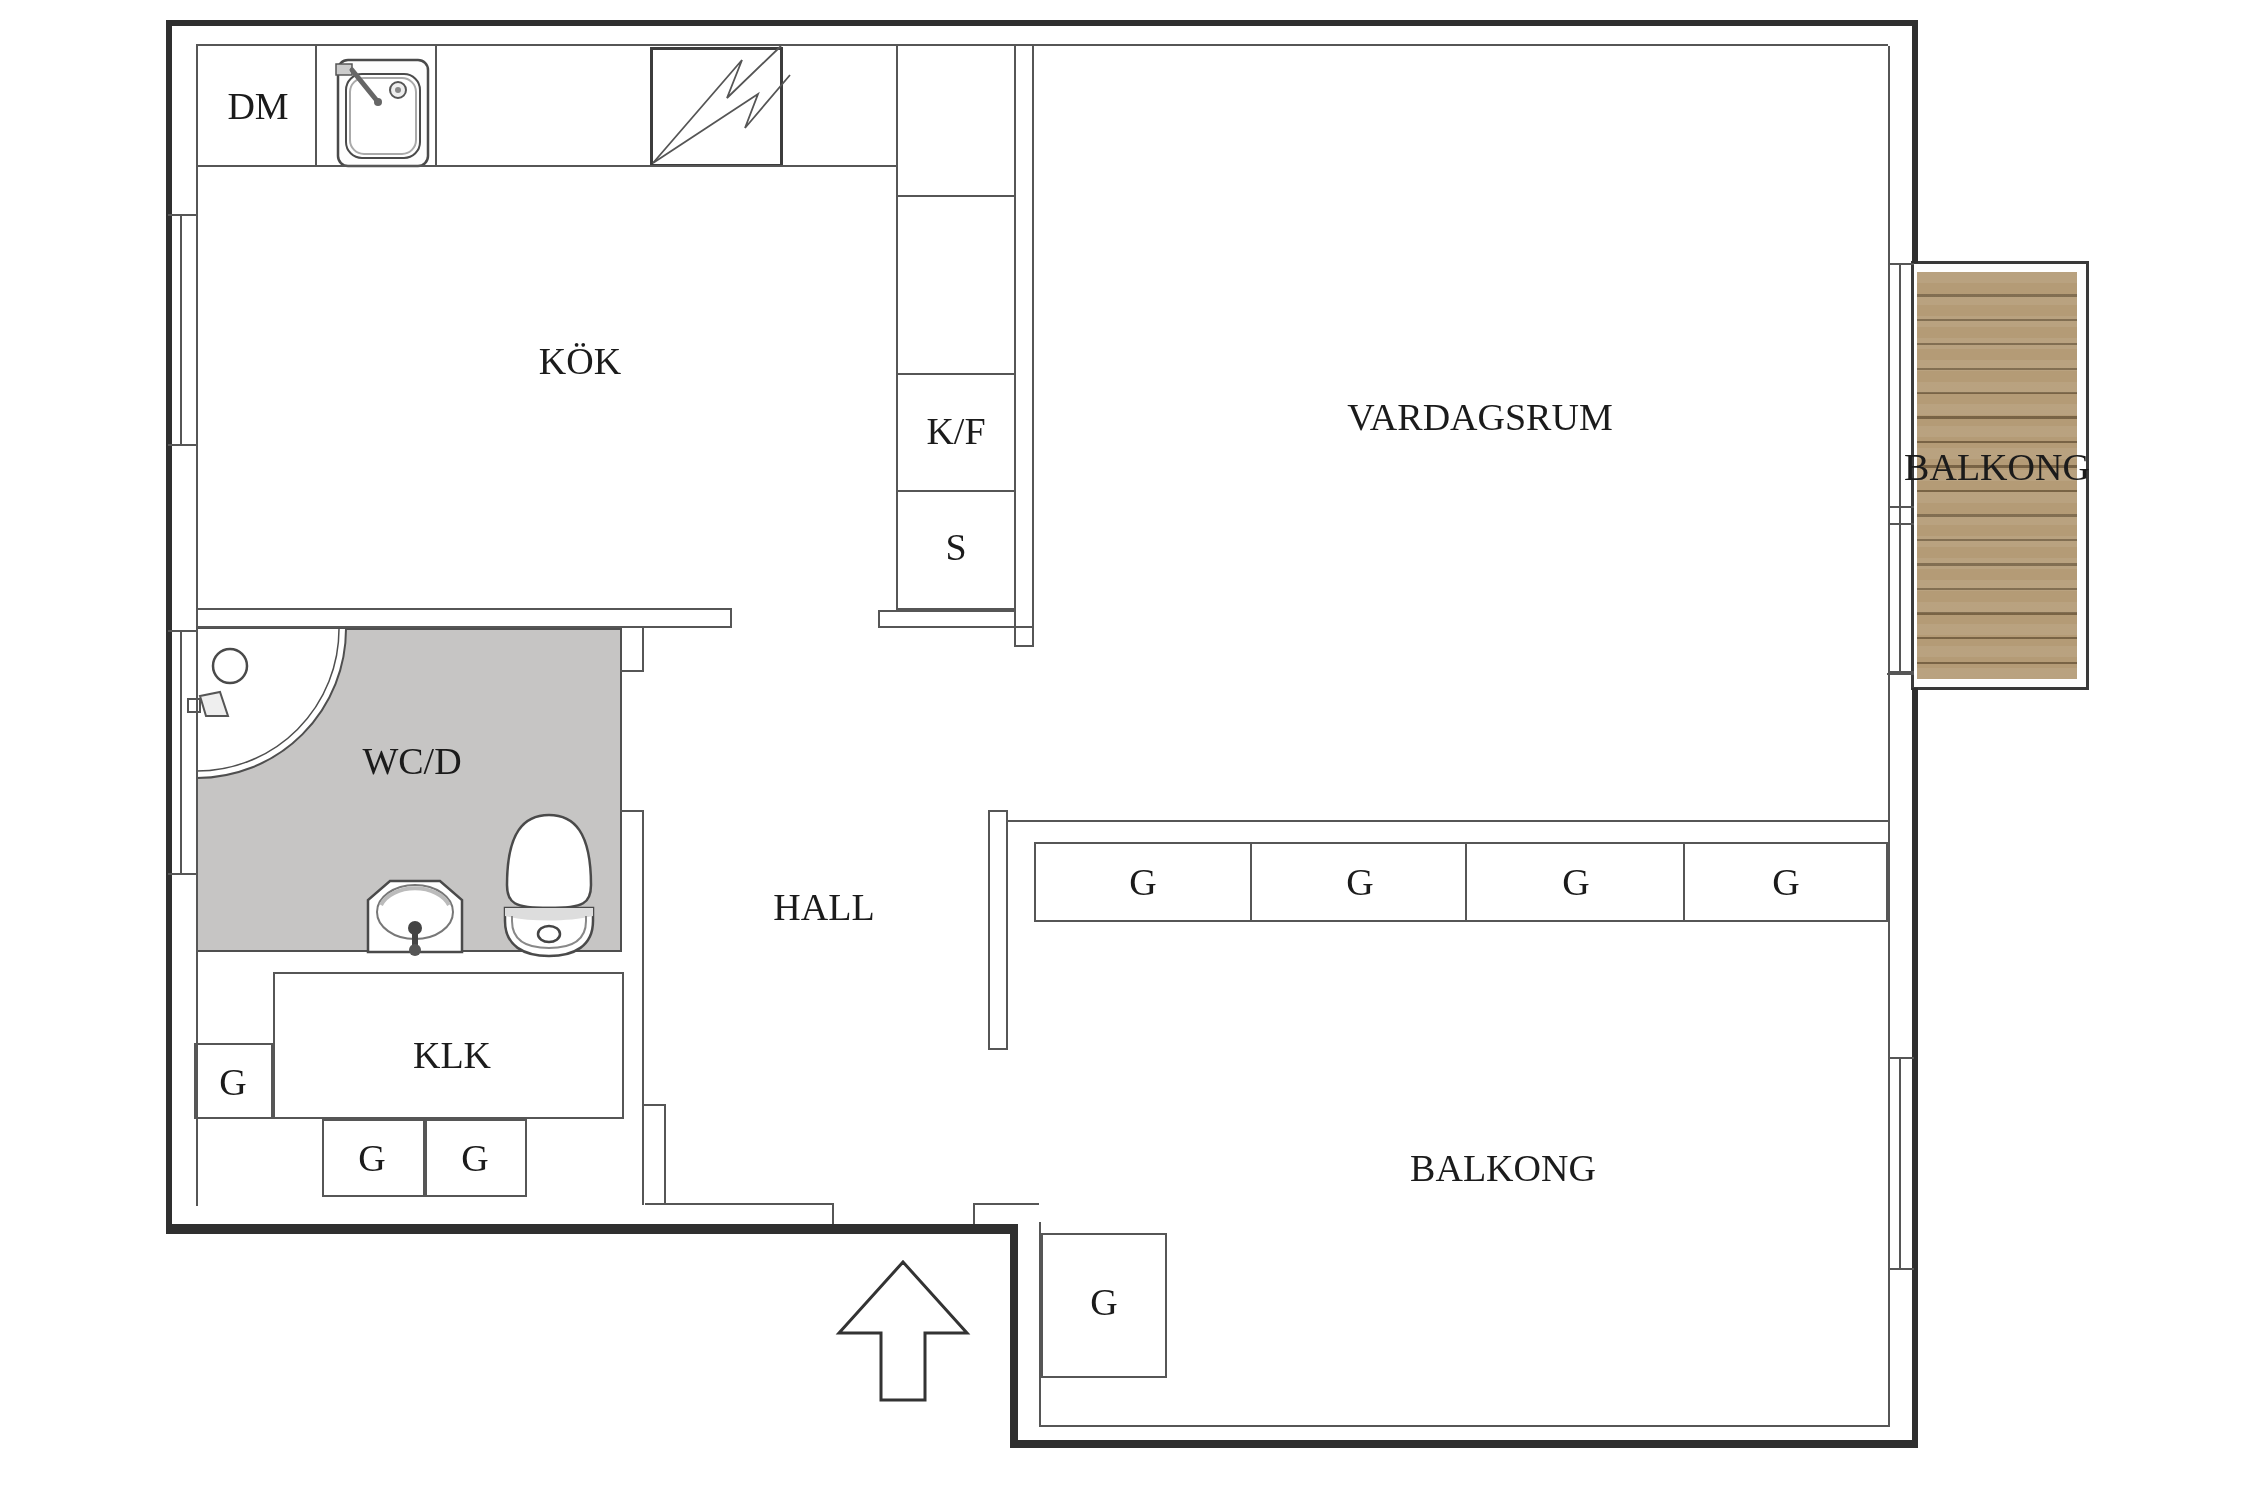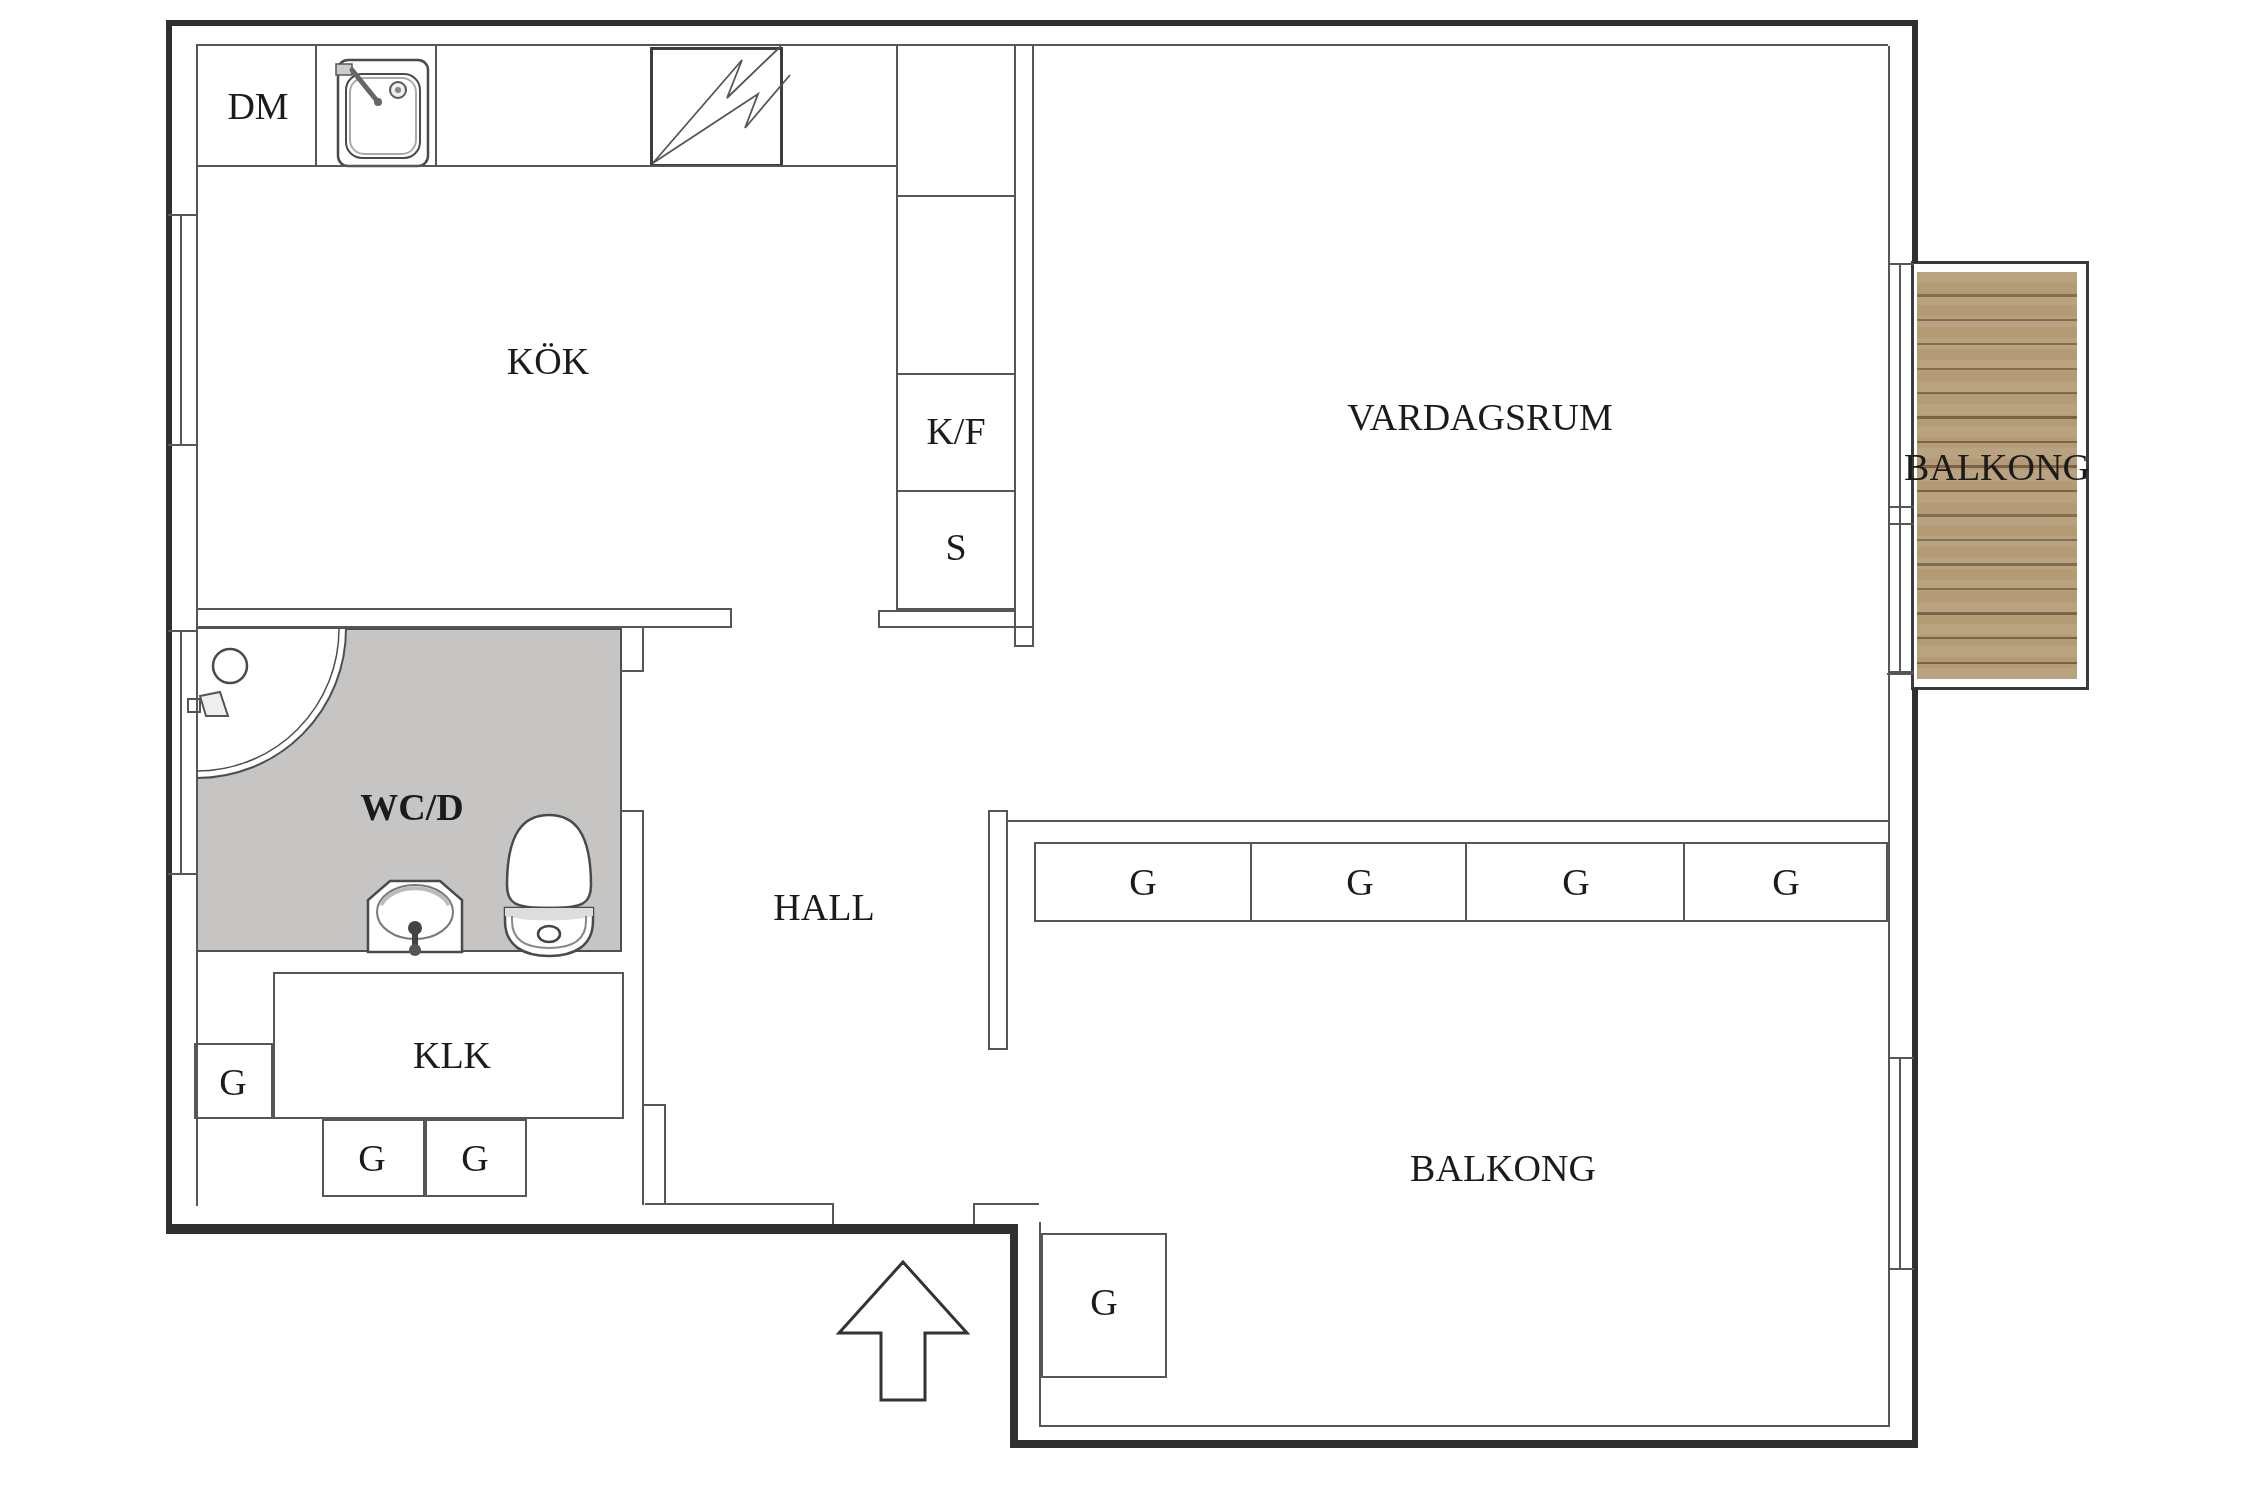--- a/index.html
+++ b/index.html
@@ -99,26 +99,26 @@
       <path d="M512,916 L512,921 C512,941 528,948 549,948 C570,948 586,941 586,921 L586,916" fill="none" stroke="#888888" stroke-width="2"></path>
       <ellipse cx="549" cy="934" rx="11" ry="8" fill="#ffffff" stroke="#444444" stroke-width="2.5"></ellipse>
     </g>
 
     <g>
       <polygon points="903,1262 967,1333 925,1333 925,1400 881,1400 881,1333 839,1333" fill="#ffffff" stroke="#333333" stroke-width="3" stroke-linejoin="miter"></polygon>
     </g>
   </svg>
 
   <span class="lbl small" style="left:258px;top:106px;">DM</span>
-  <span class="lbl" style="left:548px;top:361px;">KÖK</span>
+  <span class="lbl" style="left:580px;top:361px;">KÖK</span>
   <span class="lbl small" style="left:956px;top:431px;">K/F</span>
   <span class="lbl small" style="left:956px;top:547px;">S</span>
   <span class="lbl" style="left:1480px;top:417px;">VARDAGSRUM</span>
   <span class="lbl" style="left:1997px;top:467px;">BALKONG</span>
-  <span class="lbl" style="left:412px;top:807px;font-weight:bold;">WC/D</span>
+  <span class="lbl" style="left:412px;top:761px;">WC/D</span>
   <span class="lbl" style="left:824px;top:907px;">HALL</span>
   <span class="lbl" style="left:452px;top:1040px;margin-top:15px;">KLK</span>
   <span class="lbl" style="left:1503px;top:1168px;">BALKONG</span>
   <span class="lbl small" style="left:233px;top:1082px;">G</span>
   <span class="lbl small" style="left:372px;top:1158px;">G</span>
   <span class="lbl small" style="left:475px;top:1158px;">G</span>
   <span class="lbl small" style="left:1143px;top:882px;">G</span>
   <span class="lbl small" style="left:1360px;top:882px;">G</span>
   <span class="lbl small" style="left:1576px;top:882px;">G</span>
   <span class="lbl small" style="left:1786px;top:882px;">G</span>

